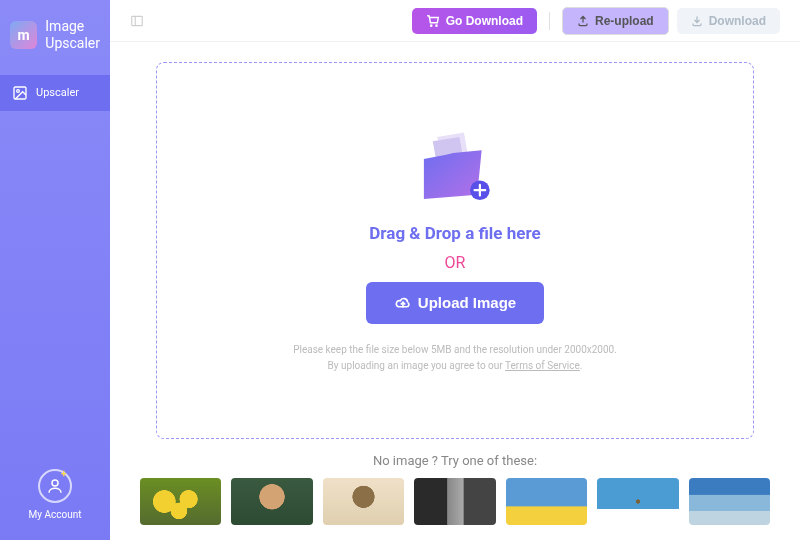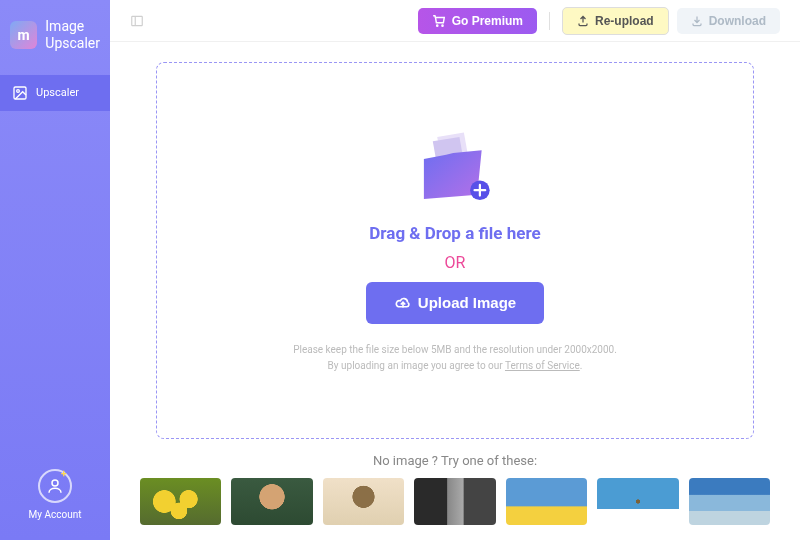--- a/index.html
+++ b/index.html
@@ -125,21 +125,21 @@
       font-size: 12px;
       font-weight: 600;
       cursor: pointer;
       border: none;
     }
     .btn-premium {
       background: linear-gradient(90deg, #B655E8, #9C5BF0);
       color: white;
     }
     .btn-reupload {
-      background: #fef9c3;
+      background: #c4b5fd;
       border: 1px solid #ddd;
       color: #555;
     }
     .btn-download {
       background: #F0F4F8;
       color: #AEBAC6;
     }
     .divider {
       width: 1px;
       height: 18px;
@@ -266,21 +266,21 @@
         <line x1="9" y1="4" x2="9" y2="20"></line>
       </svg>
     </div>
     <button class="btn btn-premium">
       <svg width="14" height="14" viewBox="0 0 24 24" fill="none" stroke="white" stroke-width="2.5">
         <path d="M6 6h15l-1.5 9h-12z"></path>
         <circle cx="9" cy="20" r="1"></circle>
         <circle cx="18" cy="20" r="1"></circle>
         <path d="M6 6L5 3H2"></path>
       </svg>
-      <span>Go Premium</span>
+      <span>Go Download</span>
     </button>
     <div class="divider"></div>
     <button class="btn btn-reupload">
       <svg width="12" height="12" viewBox="0 0 24 24" fill="none" stroke="#555" stroke-width="2.5">
         <path d="M12 15V3M7 8l5-5 5 5M4 17v2a2 2 0 002 2h12a2 2 0 002-2v-2"></path>
       </svg>
       <span>Re-upload</span>
     </button>
     <button class="btn btn-download">
       <svg width="12" height="12" viewBox="0 0 24 24" fill="none" stroke="#AEBAC6" stroke-width="2.5">

